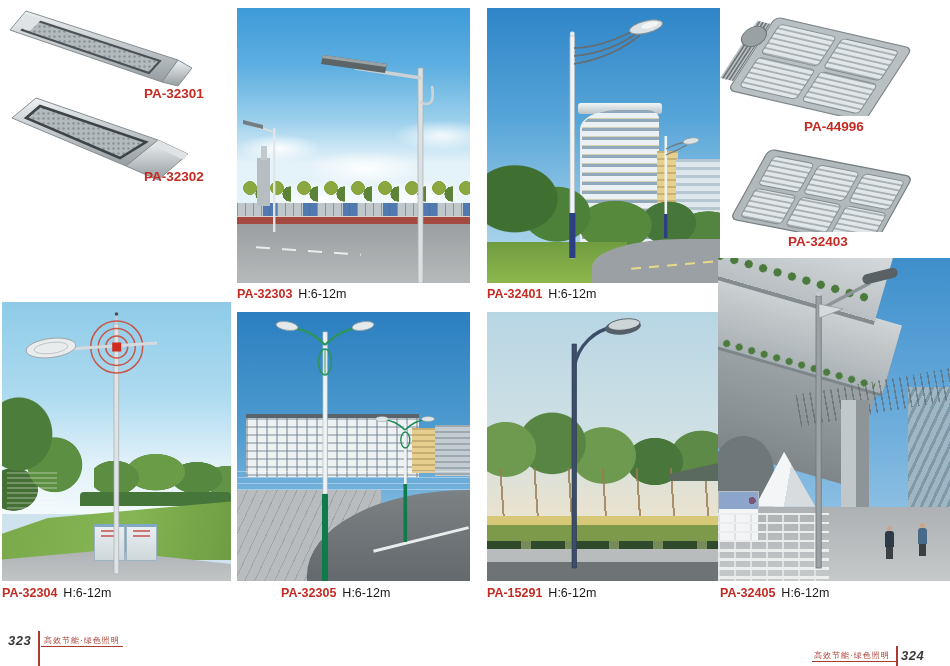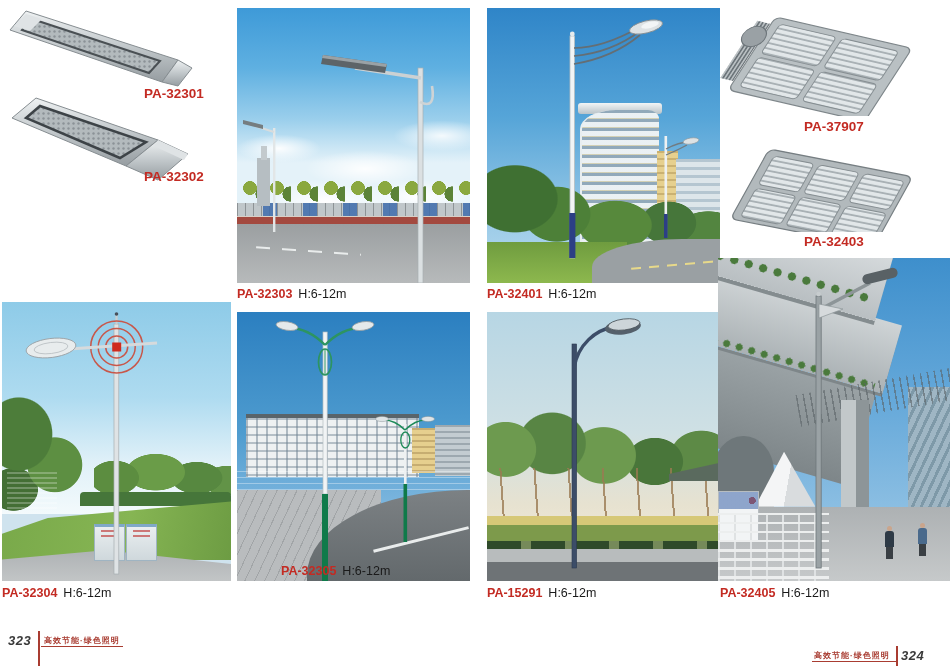--- a/index.html
+++ b/index.html
@@ -13,21 +13,21 @@
   .caption .code{color:#c32b23;font-weight:bold;}
   .caption .h{color:#1a1a1a;margin-left:6px;}
   .prodlabel{position:absolute;font-size:13.5px;font-weight:bold;color:#c32b23;text-align:center;}
   
   .desc{position:absolute;left:5px;top:194px;width:223px;color:#222;}
   .desc h4{margin:0 0 3px 0;font-size:9.5px;color:#c0281f;font-weight:bold;}
   .desc p{margin:0 0 10px 0;font-size:8.6px;line-height:11px;text-align:justify;}
   
   .footer{position:absolute;bottom:18px;font-size:13px;color:#3b3b3b;}
   .f-num{font-weight:bold;letter-spacing:.5px;font-style:italic;}
-  .f-slogan{font-size:8px;font-weight:bold;color:#a93c31;letter-spacing:1px;}
+  .f-slogan{font-size:8px;font-weight:normal;color:#a93c31;letter-spacing:1px;}
   .f-vline{position:absolute;width:1.5px;height:36px;background:#a93c31;top:-2px;}
   .f-uline{position:absolute;height:1px;background:#a93c31;top:13px;}
   
   .p1-sky{left:0;top:0;width:100%;height:78%;
     background:linear-gradient(180deg,#3e9ad8 0%,#5fb0e1 28%,#9bcfec 52%,#e4f2f9 72%);}
   .clouds{left:0;top:28%;width:100%;height:46%;
     background-image:
       radial-gradient(ellipse 60px 20px at 18% 50%, rgba(255,255,255,.95), rgba(255,255,255,0) 70%),
       radial-gradient(ellipse 85px 26px at 55% 66%, rgba(255,255,255,.92), rgba(255,255,255,0) 70%),
       radial-gradient(ellipse 70px 22px at 88% 40%, rgba(255,255,255,.85), rgba(255,255,255,0) 70%),
@@ -265,37 +265,37 @@
         <rect x="-22" y="2" width="13" height="64" fill="url(#fins)"></rect>
         <circle cx="-16" cy="18" r="11" fill="#9aa1a5" stroke="#6d757a"></circle>
         <rect x="0" y="0" width="58" height="33" rx="4" fill="url(#strip)" stroke="#868e92"></rect>
         <rect x="64" y="0" width="58" height="33" rx="4" fill="url(#strip)" stroke="#868e92"></rect>
         <rect x="0" y="37" width="58" height="33" rx="4" fill="url(#strip)" stroke="#868e92"></rect>
         <rect x="64" y="37" width="58" height="33" rx="4" fill="url(#strip)" stroke="#868e92"></rect>
       </g>
     </svg>
   </div>
   <div class="prodlabel" style="left:718px;top:119px;width:232px;">
-    <span>PA-37907</span>
+    <span>PA-44996</span>
   </div>
 
   <div class="shot" style="left:718px;top:140px;width:232px;height:92px;">
     <svg viewBox="0 0 232 92">
       <g transform="translate(56,16) rotate(11) skewX(-18)">
         <rect x="-8" y="-6" width="146" height="76" rx="6" fill="#b2b9bc" stroke="#767e82" stroke-width="1.2"></rect>
         <rect x="0" y="0" width="41" height="31" rx="4" fill="url(#strip)" stroke="#868e92"></rect>
         <rect x="46" y="0" width="41" height="31" rx="4" fill="url(#strip)" stroke="#868e92"></rect>
         <rect x="92" y="0" width="41" height="31" rx="4" fill="url(#strip)" stroke="#868e92"></rect>
         <rect x="0" y="35" width="41" height="31" rx="4" fill="url(#strip)" stroke="#868e92"></rect>
         <rect x="46" y="35" width="41" height="31" rx="4" fill="url(#strip)" stroke="#868e92"></rect>
         <rect x="92" y="35" width="41" height="31" rx="4" fill="url(#strip)" stroke="#868e92"></rect>
       </g>
     </svg>
   </div>
-  <div class="prodlabel" style="left:718px;top:234px;width:232px;">
+  <div class="prodlabel" style="left:702px;top:234px;width:232px;">
     <span>PA-32403</span>
   </div>
 
   <div class="photo" style="left:2px;top:302px;width:229px;height:279px;">
     <div class="layer p3-sky"></div>
     <div class="layer p3-treesL"></div>
     <div class="layer p3-blds"></div>
     <div class="layer p3-treesR"></div>
     <div class="layer p3-hedge"></div>
     <div class="layer p3-grass"></div>
@@ -345,21 +345,21 @@
       <rect x="86" y="20" width="4.2" height="162" fill="#f1f4f5" stroke="#b5bec2" stroke-width="0.7"></rect>
       <rect x="85" y="182" width="6" height="87" fill="#0f7a4a"></rect>
       <path d="M88,33 q-17,-17 -36,-17" fill="none" stroke="#2d9461" stroke-width="2.4"></path>
       <path d="M88,33 q17,-17 36,-17" fill="none" stroke="#2d9461" stroke-width="2.4"></path>
       <ellipse cx="50" cy="14" rx="11" ry="4.2" transform="rotate(9 50 14)" fill="#e4e9eb" stroke="#959da1" stroke-width="0.8"></ellipse>
       <ellipse cx="126" cy="14" rx="11" ry="4.2" transform="rotate(-9 126 14)" fill="#e4e9eb" stroke="#959da1" stroke-width="0.8"></ellipse>
       <ellipse cx="88" cy="50" rx="6.5" ry="13" fill="none" stroke="#2d9461" stroke-width="1.7"></ellipse>
       <line x1="88" y1="37" x2="88" y2="63" stroke="#2d9461" stroke-width="1"></line>
     </svg>
   </div>
-  <div class="caption" style="left:237px;top:564px;padding-left:44px;">
+  <div class="caption" style="left:237px;top:586px;padding-left:44px;">
     <span class="code">PA-32305</span><span class="h">H:6-12m</span>
   </div>
 
   <div class="photo" style="left:487px;top:312px;width:233px;height:269px;">
     <div class="layer p5-sky"></div>
     <div class="layer p5-trees"></div>
     <div class="layer p5-trunks"></div>
     <div class="layer p5-roofR"></div>
     <div class="layer p5-yellow"></div>
     <div class="layer p5-grass"></div>

